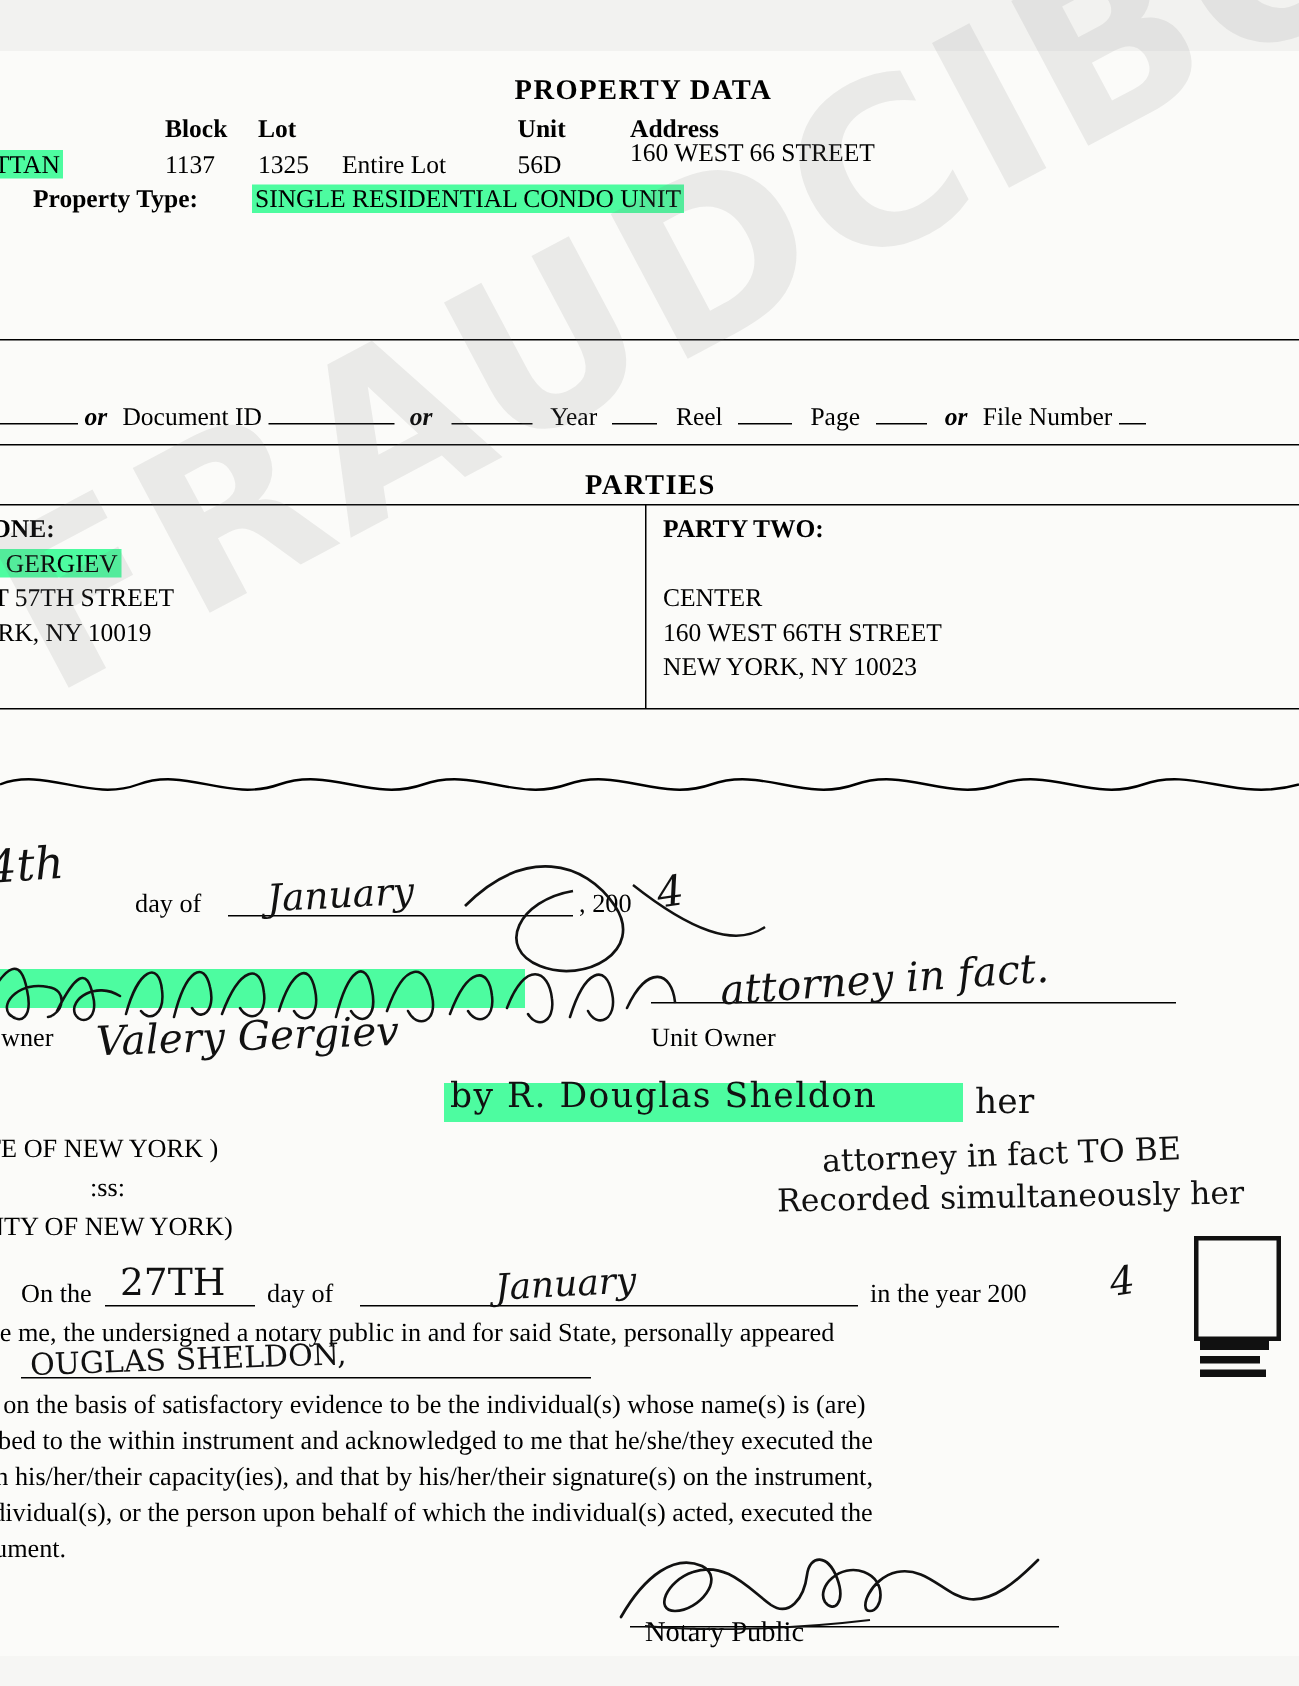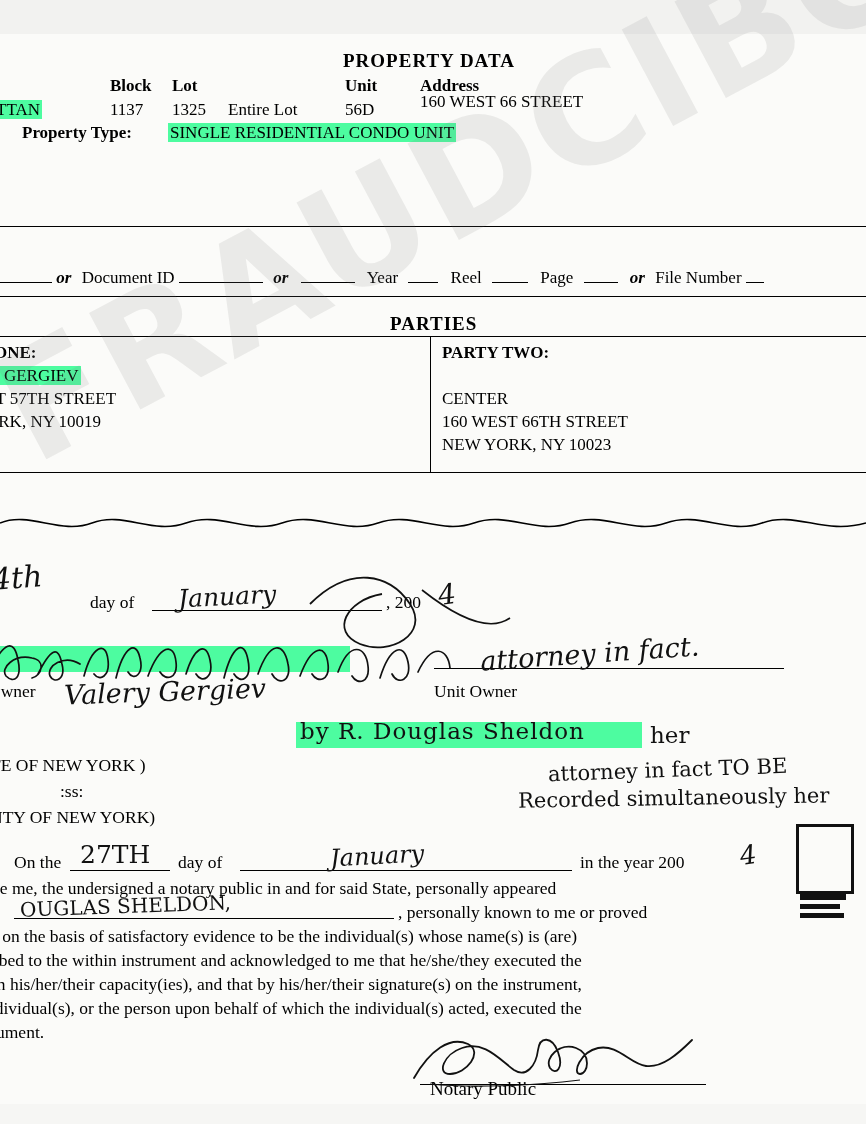--- a/index.html
+++ b/index.html
@@ -250,21 +250,20 @@
   <div class="txt" style="left:178px; top:852px; font-size:17.5px;">day of</div>
   <div class="underline" style="left:240px; top:870px; width:332px;"></div>
   <div class="hand hand-script" style="left:330px; top:842px; font-size:24px; transform:rotate(-3deg);">January</div>
   <div class="txt" style="left:580px; top:852px; font-size:17.5px;">in the year 200</div>
   <div class="hand hand-script" style="left:740px; top:840px; font-size:26px; transform:rotate(-8deg);">4</div>
 
   <div class="txt" style="left:-6px; top:878px; font-size:17.5px;">re me, the undersigned a notary public in and for said State, personally appeared</div>
 
   <div class="underline" style="left:14px; top:918px; width:380px;"></div>
   <div class="hand" style="left:20px; top:894px; font-size:20px; transform:rotate(-2deg);">OUGLAS SHELDON,</div>
-  <div class="txt" style="left:398px; top:902px; font-size:17.5px;">, personally known to me or proved</div>
 
   <div class="txt" style="left:-10px; top:926px; font-size:17.5px;">e on the basis of satisfactory evidence to be the individual(s) whose name(s) is (are)</div>
   <div class="txt" style="left:-12px; top:950px; font-size:17.5px;">ribed to the within instrument and acknowledged to me that he/she/they executed the</div>
   <div class="txt" style="left:-8px; top:974px; font-size:17.5px;">in his/her/their capacity(ies), and that by his/her/their signature(s) on the instrument,</div>
   <div class="txt" style="left:-14px; top:998px; font-size:17.5px;">ndividual(s), or the person upon behalf of which the individual(s) acted, executed the</div>
   <div class="txt" style="left:-4px; top:1022px; font-size:17.5px;">ument.</div>
 
   <div class="seal" style="left:796px; top:820px; width:70px; height:112px; overflow:hidden;">
     <div style="position:absolute; left:0; top:4px; width:52px; height:64px; border:3px solid #111;"></div>
     <div style="position:absolute; left:4px; top:10px; font-family:'DejaVu Sans',sans-serif; font-weight:700; font-size:30px; transform:rotate(90deg); transform-origin:left top;">EAL</div>

